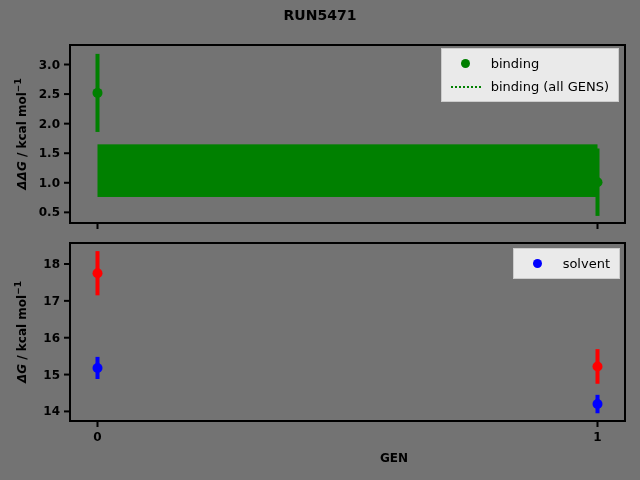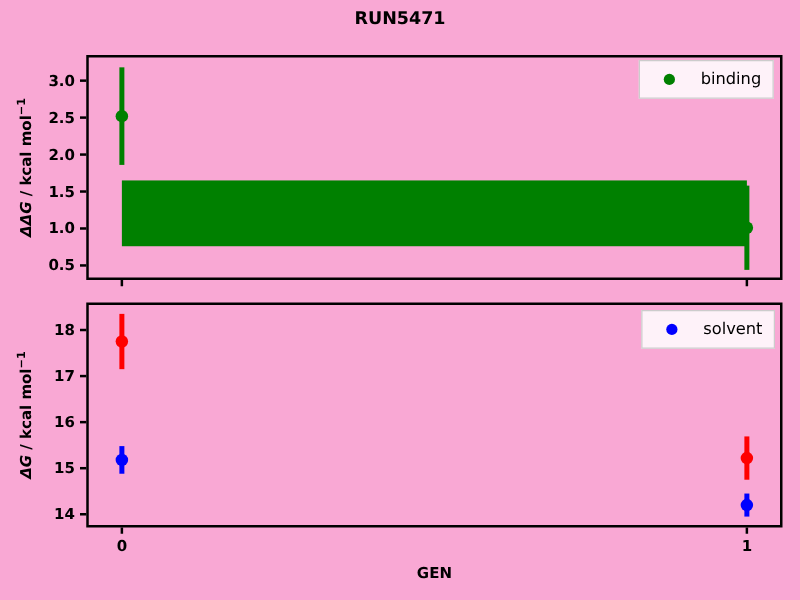--- a/index.html
+++ b/index.html
@@ -1,19 +1,19 @@
 <!DOCTYPE html>
 <html><head>
 <meta charset="utf-8">
 <style>
   html, body { margin: 0; padding: 0; background: #ffffff; }
   .figure {
     position: relative;
     width: 640px; height: 480px;
-    background: #f9a8d4;
+    background: #737373;
     font-family: "DejaVu Sans", sans-serif;
     overflow: hidden;
   }
   .fig-title {
     position: absolute; top: 7px; left: 0; width: 640px;
     text-align: center;
     font-size: 14px; font-weight: bold; color: #000;
   }
   svg.plot-canvas { position: absolute; left: 0; top: 0; }
   svg text {
@@ -28,21 +28,21 @@
     transform: rotate(-90deg);
     transform-origin: center;
     white-space: nowrap;
   }
   .ylabel-top { top: 125px; }
   .ylabel-bottom { top: 323px; }
   .ylabel .ital { font-style: italic; }
   .ylabel sup { font-size: 9px; }
   .xlabel {
     position: absolute; top: 451px; left: 287px; width: 121px;
-    text-align: center;
+    text-align: right;
     font-size: 12px; font-weight: bold; color: #000;
   }
   .legend {
     position: absolute;
     background: rgba(255,255,255,0.85);
     border: 1px solid #cccccc;
     border-radius: 0;
     padding: 5px 9px;
     display: flex; flex-direction: column; gap: 4px;
   }
@@ -124,20 +124,24 @@
     <span class="ital">ΔG</span><span> / kcal mol</span><sup>−1</sup>
   </div>
 
   <div class="xlabel">GEN</div>
 
   <div class="legend legend-top">
     <div class="legend-item">
       <span class="lmark dot" style="color: rgb(0, 128, 0);"></span>
       <span class="llabel">binding</span>
     </div>
+    <div class="legend-item">
+      <span class="lmark dline" style="color: rgb(0, 128, 0);"></span>
+      <span class="llabel">binding (all GENS)</span>
+    </div>
   </div>
 
   <div class="legend legend-bottom">
     <div class="legend-item">
       <span class="lmark dot" style="color: rgb(0, 0, 255);"></span>
       <span class="llabel">solvent</span>
     </div>
   </div>
 
 </div>

